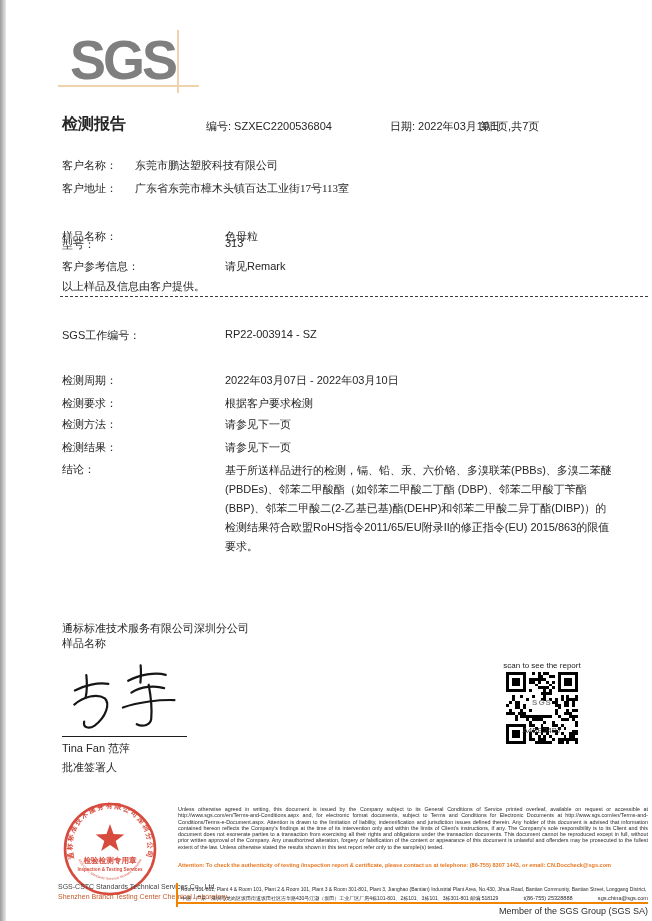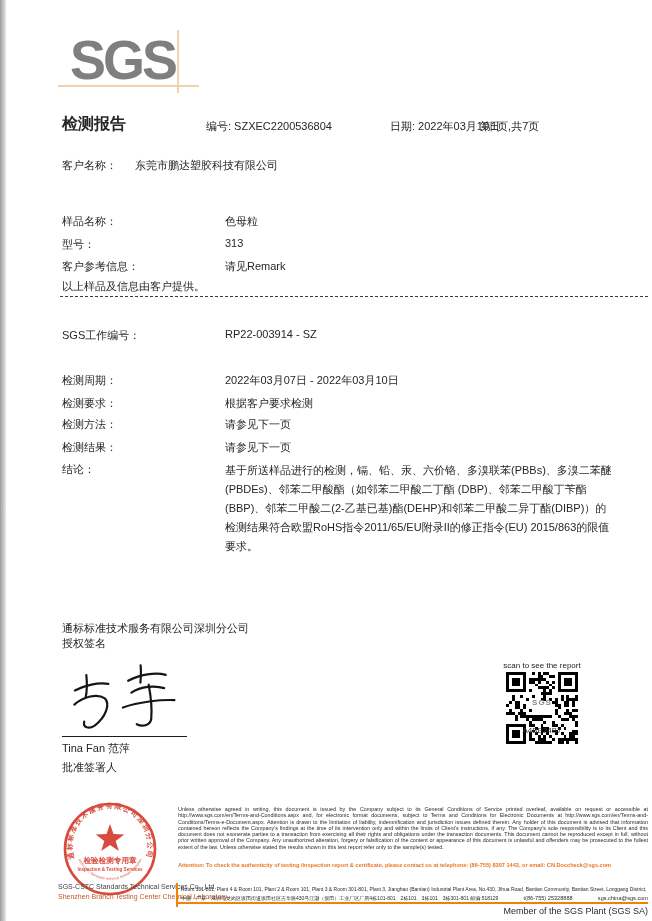--- a/index.html
+++ b/index.html
@@ -76,22 +76,26 @@
 
   <div class="abs" id="report-title">检测报告</div>
   <div class="abs meta" id="meta-no">编号: SZXEC2200536804</div>
   <div class="abs meta" id="meta-date">日期: 2022年03月10日</div>
   <div class="abs meta" id="meta-page">第1页,共7页</div>
 
   <div class="row" style="top:158px">
     <span class="lbl">客户名称：</span>
     <span class="vA">东莞市鹏达塑胶科技有限公司</span>
   </div>
-
-  <div class="row" style="top:214px">
+  <div class="row" style="top:181px">
+    <span class="lbl">客户地址：</span>
+    <span class="vA">广东省东莞市樟木头镇百达工业街17号113室</span>
+  </div>
+
+  <div class="row" style="top:229px">
     <span class="lbl">样品名称：</span>
     <span class="vB">色母粒</span>
   </div>
   <div class="row" style="top:237px">
     <span class="lbl">型号：</span>
     <span class="vB">313</span>
   </div>
   <div class="row" style="top:259px">
     <span class="lbl">客户参考信息：</span>
     <span class="vB">请见Remark</span>
@@ -118,21 +122,21 @@
   </div>
   <div class="row" style="top:440px">
     <span class="lbl">检测结果：</span>
     <span class="vB">请参见下一页</span>
   </div>
 
   <div class="abs" id="conclusion-label">结论：</div>
   <div class="abs" id="conclusion-text">基于所送样品进行的检测，镉、铅、汞、六价铬、多溴联苯(PBBs)、多溴二苯醚(PBDEs)、邻苯二甲酸酯（如邻苯二甲酸二丁酯 (DBP)、邻苯二甲酸丁苄酯(BBP)、邻苯二甲酸二(2-乙基已基)酯(DEHP)和邻苯二甲酸二异丁酯(DIBP)）的检测结果符合欧盟RoHS指令2011/65/EU附录II的修正指令(EU) 2015/863的限值要求。</div>
 
   <div class="abs" id="sig-company">通标标准技术服务有限公司深圳分公司</div>
-  <div class="abs" id="sig-auth">授权签名</div>
+  <div class="abs" id="sig-auth">样品名称</div>
   <svg class="abs" id="signature-svg" width="150" height="80" viewBox="0 0 150 80">
     <g fill="none" stroke="#161616" stroke-width="2.2" stroke-linecap="round" transform="rotate(-6 75 40)">
       <path d="M14,26 C24,22 38,20 48,23"></path>
       <path d="M27,12 C27,20 26,28 24,34"></path>
       <path d="M12,40 C22,33 36,31 43,37 C48,43 42,56 30,63 C24,66 18,64 20,58"></path>
       <path d="M68,22 C80,17 96,16 106,20"></path>
       <path d="M82,8 C82,14 81,20 80,25"></path>
       <path d="M70,34 C80,29 94,29 103,33"></path>
       <path d="M88,28 C89,40 89,52 87,62 C86,68 78,70 72,66"></path>
       <path d="M60,48 C76,44 98,44 112,46"></path>
@@ -365,15 +369,15 @@
       <span>Room 101-801, Plant 4 &amp; Room 101, Plant 2 &amp; Room 101, Plant 3 &amp; Room 301-801, Plant 3, Jianghao (Bantian) Industrial Plant Area, No.430, Jihua Road, Bantian Community, Bantian Street, Longgang District, Shenzhen, Guangdong, China 518129</span>
 
     </div>
     <div class="addr-row">
       <span>中国・广东・深圳市龙岗区坂田街道坂田社区吉华路430号江灏（坂田）工业厂区厂房4栋101-801、2栋101、3栋101、3栋301-801 邮编:518129</span>
       <span class="tail">t(86-755) 25328888</span>
       <span class="tail">sgs.china@sgs.com</span>
     </div>
   </div>
   <div class="abs" id="orange-hline"></div>
-  <div class="abs" id="member-text">Member of the SGS Plant (SGS SA)</div>
+  <div class="abs" id="member-text">Member of the SGS Group (SGS SA)</div>
 
 </div>
 
 </body></html>

